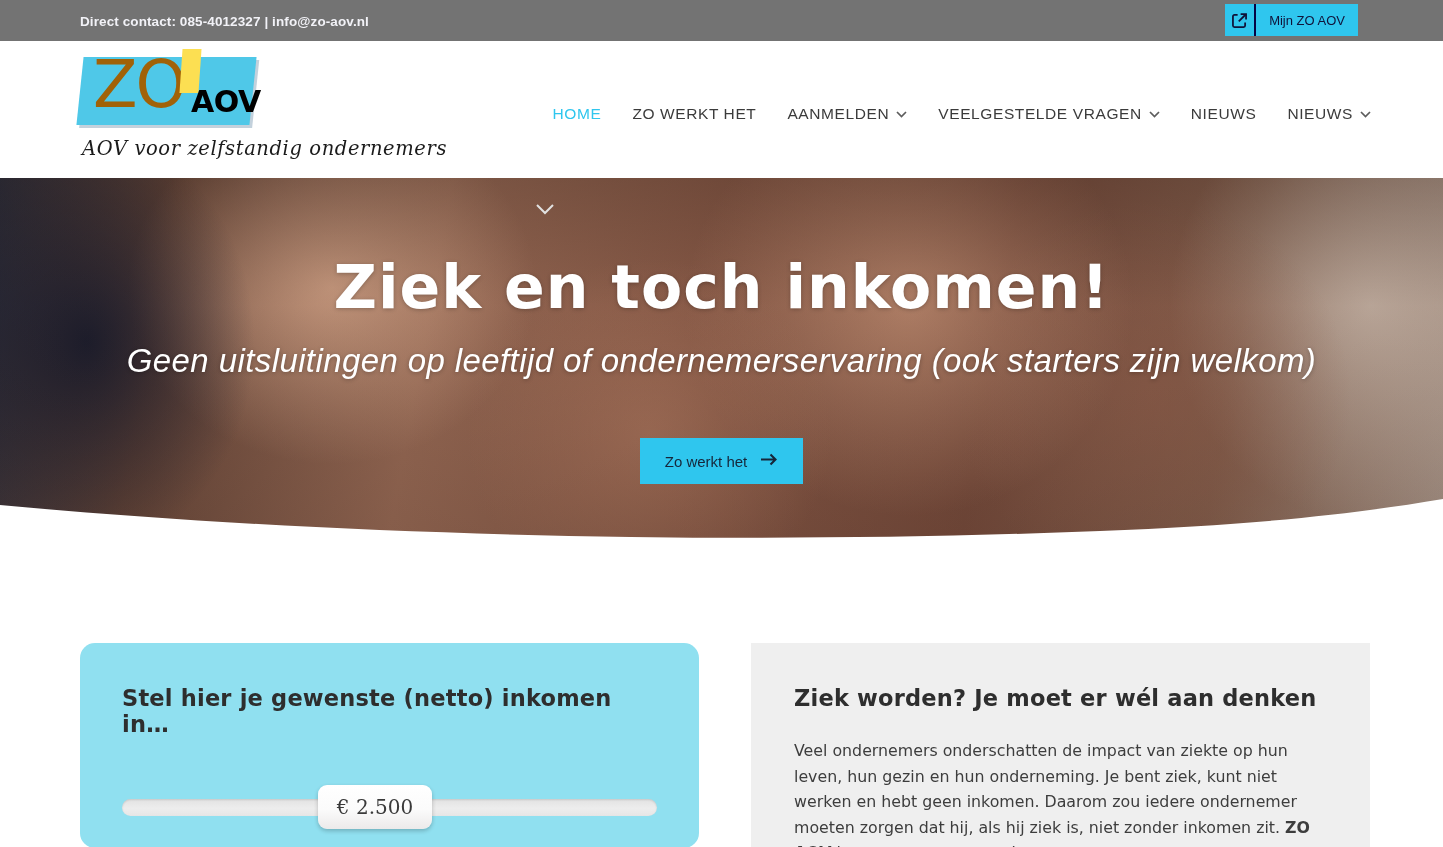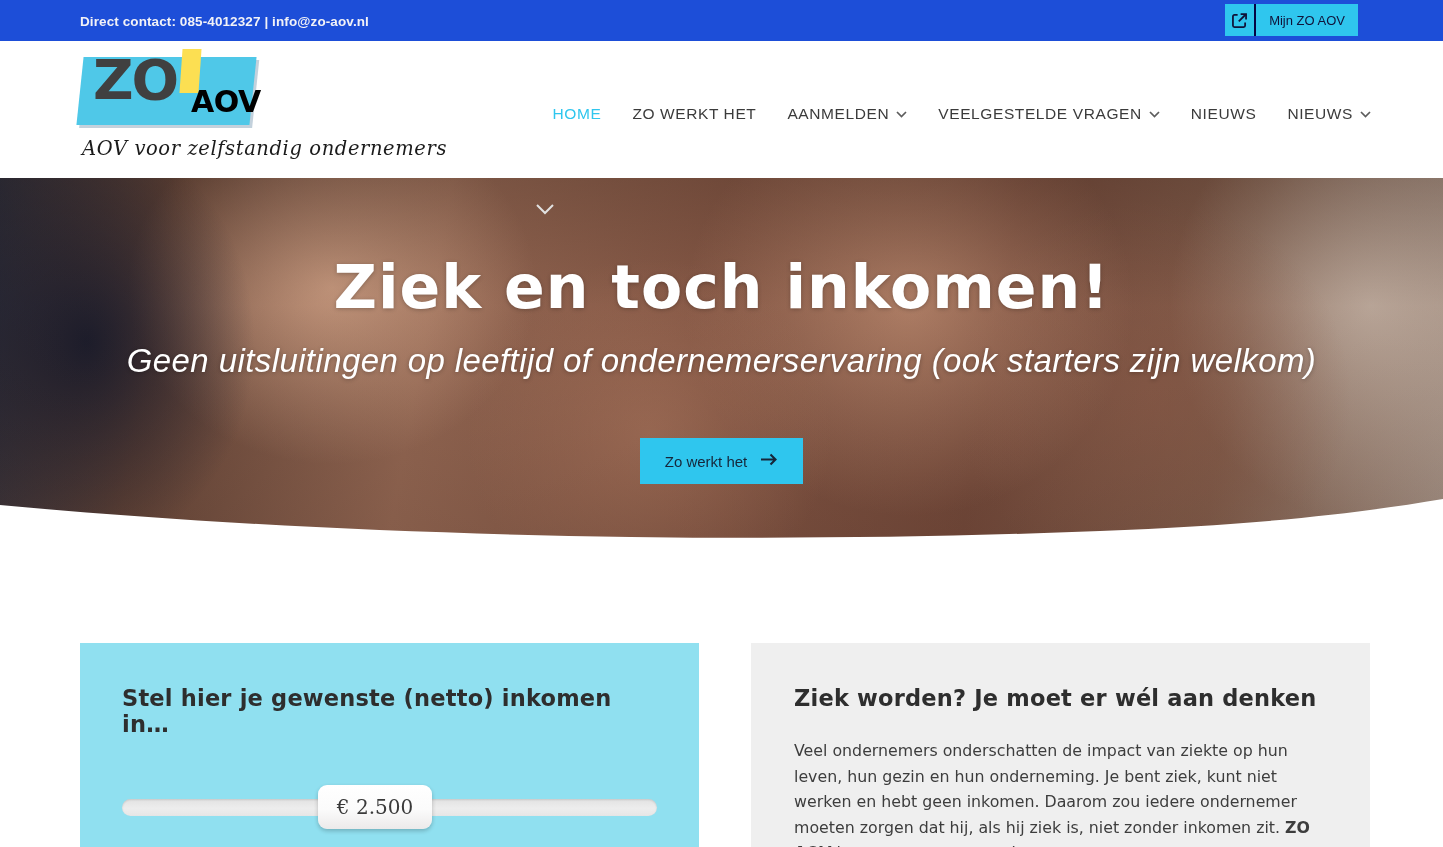--- a/index.html
+++ b/index.html
@@ -10,21 +10,21 @@
     height: 847px;
     overflow: hidden;
     background: #ffffff;
     font-family: "Liberation Sans", sans-serif;
   }
 
   
   .topbar {
     position: relative;
     height: 41px;
-    background: #1d4ed8;
+    background: #737373;
     display: flex;
     align-items: center;
   }
   .topbar-contact {
     position: absolute;
     left: 80px;
     top: 50%;
     transform: translateY(-50%);
     color: #f2f2f7;
     font-size: 13.5px;
@@ -83,23 +83,23 @@
     left: 0; top: 8px;
     width: 173px; height: 68px;
     background: #4fc8e8;
     transform: skewX(-6deg);
     box-shadow: 3px 3px 0 rgba(40,90,130,.28);
   }
   .logo-zo {
     position: absolute;
     left: 13px; top: 3px;
     font-family: "DejaVu Sans", sans-serif;
-    font-size: 56px;
-    font-weight: bold;
-    color: #404040;
+    font-size: 65px;
+    font-weight: normal;
+    color: #a16207;
     letter-spacing: -2px;
     line-height: 1;
   }
   .logo-bang {
     position: absolute;
     left: 101px; top: 0px;
     width: 19px; height: 44px;
     background: #fcdf52;
     transform: skewX(-4deg);
   }
@@ -232,20 +232,21 @@
     height: 305px;
   }
   .card-left {
     position: absolute;
     left: 80px;
     top: 100px;
     width: 619px;
     height: 205px;
     background: #90e0f0;
     padding: 42px 42px 0 42px;
+    border-radius: 15px;
   }
   .card-left-title {
     font-family: "DejaVu Sans", sans-serif;
     font-size: 22.5px;
     font-weight: bold;
     color: #2e2e2e;
     letter-spacing: .2px;
   }
   .slider-wrap {
     position: relative;

